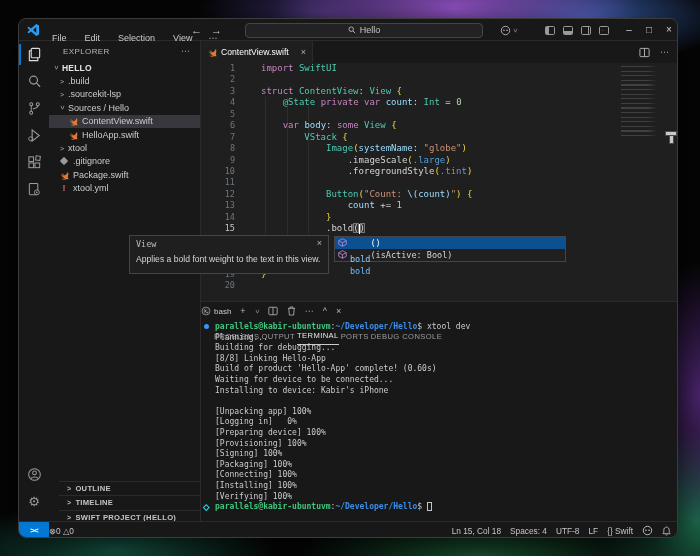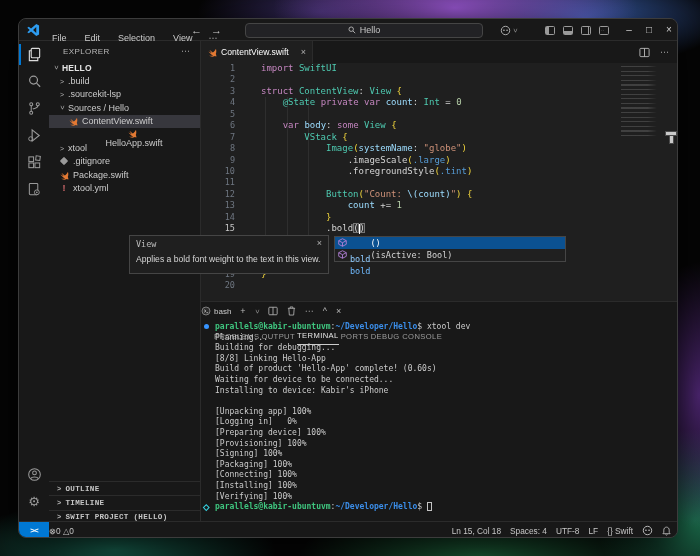--- a/index.html
+++ b/index.html
@@ -57,21 +57,21 @@
   .sb-header .dots{margin-left:auto;margin-right:10px;color:#b8b8b8;}
   .tree{position:absolute;left:0;top:20px;width:100%;}
   .tree-row{height:13.4px;display:flex;align-items:center;font-size:9px;color:#cccccc;white-space:nowrap;}
   .tree-row.selected{background:#37373d;}
   .tree-row .chv{display:inline-block;font-size:7px;color:#b8b8b8;margin-right:3px;width:6px;text-align:center;}
   .tree-row .chv.open{transform:rotate(90deg);}
   .tree-row .ficon{width:10px;height:10px;margin-right:4px;display:inline-flex;align-items:center;justify-content:center;}
   .root-label{font-weight:bold;color:#e3e3e3;font-size:8.5px;letter-spacing:.2px;}
   .git-diamond{width:6px;height:6px;background:#9a9a9a;transform:rotate(45deg);border-radius:1px;}
   .yml-bang{color:#d0696b;font-weight:bold;font-size:9px;}
-  .sb-sections{position:absolute;left:0;top:440px;width:100%;font-family:Liberation Mono, monospace;}
+  .sb-sections{position:absolute;left:10px;top:440px;width:100%;}
   .sb-section{height:13.3px;border-top:1px solid #2b2b2b;display:flex;align-items:center;font-size:7.6px;font-weight:bold;letter-spacing:.3px;color:#c5c5c5;}
   .sb-section .chv{font-size:7px;margin:0 4px 0 8px;color:#b8b8b8;}
   
   .editorgroup{position:absolute;left:182px;top:22px;width:478px;height:480px;background:#1f1f1f;}
   .tabbar{position:absolute;left:0;top:0;width:478px;height:22px;background:#181818;display:flex;}
   .tab{height:22px;width:112px;background:#1f1f1f;border-right:1px solid #2b2b2b;display:flex;align-items:center;padding:0 6px;box-sizing:border-box;}
   .tab .lbl{color:#ffffff;font-size:8.6px;margin-left:4px;white-space:nowrap;}
   .tab .cls{margin-left:auto;color:#b0b0b0;font-size:9px;}
   .tab-actions{margin-left:auto;display:flex;align-items:center;gap:10px;padding-right:10px;color:#b8b8b8;}
   .code{position:absolute;left:0;top:22px;width:478px;height:238px;overflow:hidden;font-family:"DejaVu Sans Mono",monospace;}
@@ -258,21 +258,21 @@
           <span>Sources / Hello</span>
         </div>
         <div class="tree-row selected" style="padding-left: 19px;">
           <span class="ficon">
             <svg width="10" height="10" viewBox="0 0 10 10">
               <path fill="#e37933" d="M8.8,6.9c1-2.4,0.3-4.6,0.1-5.2c-0.5,1.2-1.6,2.9-3.1,3.9L2.4,2.8l2.3,3.4L1.6,4.4c0,0,2,3,4.6,3.9C5,9,3.2,9,1.8,8.5c1.6,1.2,3.9,1.5,5.6,0.7c0.7-0.3,1.3-0.1,1.7,0.5C9.4,9.2,9.6,8.3,8.8,6.9z"></path>
             </svg>
           </span>
           <span>ContentView.swift</span>
         </div>
-        <div class="tree-row" style="padding-left: 19px; flex-direction: column;">
+        <div class="tree-row" style="padding-left: 19px;">
           <span class="ficon">
             <svg width="10" height="10" viewBox="0 0 10 10">
               <path fill="#e37933" d="M8.8,6.9c1-2.4,0.3-4.6,0.1-5.2c-0.5,1.2-1.6,2.9-3.1,3.9L2.4,2.8l2.3,3.4L1.6,4.4c0,0,2,3,4.6,3.9C5,9,3.2,9,1.8,8.5c1.6,1.2,3.9,1.5,5.6,0.7c0.7-0.3,1.3-0.1,1.7,0.5C9.4,9.2,9.6,8.3,8.8,6.9z"></path>
             </svg>
           </span>
           <span>HelloApp.swift</span>
         </div>
         <div class="tree-row" style="padding-left: 10px;">
           <span class="chv">&gt;</span>
           <span>xtool</span>

